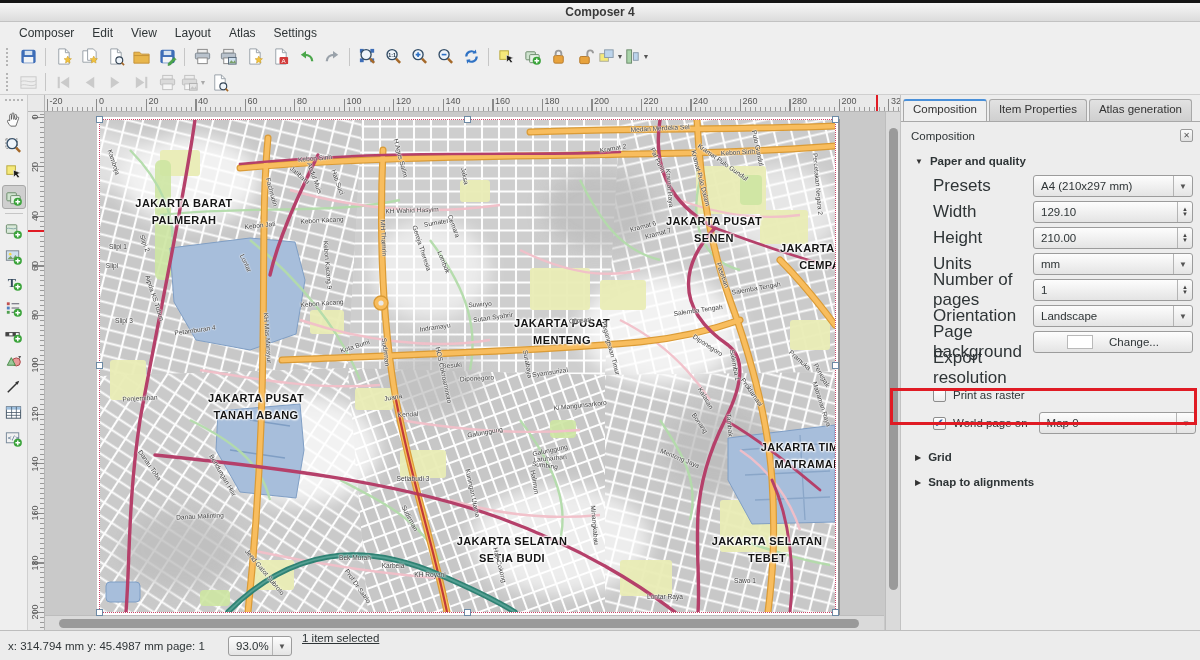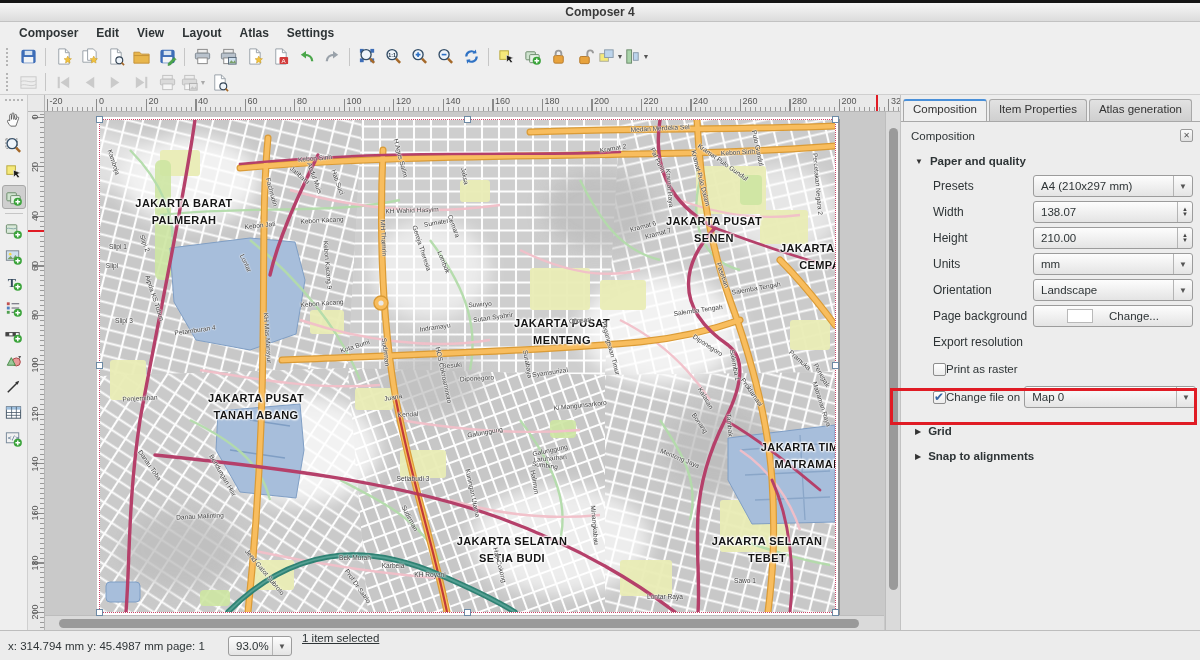--- a/index.html
+++ b/index.html
@@ -6,21 +6,21 @@
   html,body { width:1200px; height:660px; overflow:hidden; }
   body { font-family:"Liberation Sans","DejaVu Sans",sans-serif; font-size:12px; color:#2e3436; background:#efefef; }
   #win { position:absolute; inset:0; width:1200px; height:660px; background:#efefef; overflow:hidden; }
 
   
   #topstrip { position:absolute; left:0; top:0; width:100%; height:3px; background:#151515; }
   #titlebar { position:absolute; left:0; top:3px; width:100%; height:19px;
     background:linear-gradient(#f6f6f6,#dcdcdc); border-bottom:1px solid #c2c2c2;
     display:flex; align-items:center; justify-content:center; font-weight:bold; color:#3a3a3a; font-size:12px; }
   #menubar { position:absolute; left:0; top:22px; width:100%; height:21px; background:#efefef; display:flex; align-items:center; padding-left:10px; }
-  .menu-item { padding:2px 9px; color:#2e3436; border-radius:3px;font-weight:bold; }
+  .menu-item { padding:2px 9px; color:#2e3436; border-radius:3px; }
 
   
   #toolbar1 { position:absolute; left:0; top:43px; width:100%; height:27px; background:#efefef; display:flex; align-items:center; }
   #toolbar2 { position:absolute; left:0; top:70px; width:100%; height:25px; background:#efefef; border-bottom:1px solid #cfcfcf; display:flex; align-items:center; }
   .tb-btn { width:26px; height:24px; display:inline-flex; align-items:center; justify-content:center; border-radius:3px; position:relative; flex:0 0 auto; }
   .tb-btn.disabled { filter:grayscale(1); opacity:.45; }
   .tb-btn svg { display:block; }
   .tb-sep { width:1px; height:18px; background:#c6c6c6; margin:0 4px; flex:0 0 auto; }
   .tb-grip { width:5px; height:18px; margin:0 4px 0 6px; border-left:2px dotted #b5b5b5; flex:0 0 auto; }
   .dd-arr { font-size:7px; color:#555; margin-left:1px; }
@@ -69,28 +69,28 @@
   .tab { padding:3px 9px 4px; font-size:11.5px; border:1px solid #a8a8a8; border-bottom:none; border-radius:3px 3px 0 0;
     background:linear-gradient(#e2e2e2,#cfcfcf); color:#333; }
   .tab.active { background:#efefef; border-top:2px solid #4a90d9; padding-top:2px; font-weight:normal; }
   #panel-body { position:absolute; left:0; top:26px; width:300px; height:509px; border-top:1px solid #a8a8a8; background:#ededed; }
   #panel-header { display:flex; align-items:center; padding:7px 8px 6px 10px; font-size:11.5px; color:#2e3436; }
   #panel-close { margin-left:auto; width:13px; height:13px; border:1px solid #9a9a9a; border-radius:2px; background:linear-gradient(#fcfcfc,#e0e0e0);
     font-size:8px; line-height:11px; text-align:center; color:#555; }
   .section-hdr { display:flex; align-items:center; gap:7px; padding:7px 10px 6px 14px; font-size:11.5px; font-weight:bold; color:#2e3436; }
   .tri { font-size:8px; color:#333; }
   .prow { display:flex; align-items:center; height:26px; padding:0 8px 0 32px; }
-  .prow > label { flex:0 0 100px; font-size:12px; color:#2e3436; }
+  .prow > label { flex:0 0 100px; font-size:17px; color:#2e3436; }
   .widget { flex:1; height:22px; border:1px solid #9c9c9c; border-radius:3px; background:linear-gradient(#fdfdfd,#e4e4e4);
     display:flex; align-items:center; padding-left:7px; font-size:11.5px; color:#2e3436; overflow:hidden; }
   .widget .arr { margin-left:auto; align-self:stretch; display:flex; align-items:center; padding:0 5px; border-left:1px solid #b4b4b4; color:#555; font-size:8px; }
   .widget .spinarr { margin-left:auto; align-self:stretch; display:flex; flex-direction:column; justify-content:center; padding:0 4px; border-left:1px solid #b4b4b4; color:#444; font-size:6px; line-height:5px; }
   .btn-widget { justify-content:center; gap:16px; padding-left:0; }
   .swatch { width:26px; height:14px; background:#fff; border:1px solid #b9b9b9; }
-  .chk-row { display:flex; align-items:center; height:22px; padding-left:32px; font-size:11.5px; }
+  .chk-row { display:flex; align-items:center; gap:7px; height:22px; padding-left:32px; font-size:11.5px; }
   .chk { width:13px; height:13px; border:1px solid #8d8d8d; border-radius:2px; background:linear-gradient(#fff,#ececec); position:relative; }
   .chk.checked::after { content:"✔"; position:absolute; left:0px; top:-2px; font-size:12px; color:#3465a4; }
   #annotation-box { position:absolute; left:890px; top:388px; width:307px; height:37px; border:3px solid #e01b24; z-index:50; pointer-events:none; }
 
   
   #statusbar { position:absolute; left:0; top:630px; width:100%; height:30px; background:#ececec; border-top:1px solid #bdbdbd; display:flex; align-items:center; padding-left:8px; font-size:11.5px; color:#2e3436; }
   #status-zoom { position:absolute; left:228px; top:5px; width:64px; height:20px; }
   #status-sel { position:absolute; left:302px; top:1px;text-decoration:underline; }
 </style>
 </head>
@@ -849,21 +849,21 @@
       <div class="prow">
         <label>Presets</label>
         <div class="widget">
           <span>A4 (210x297 mm)</span>
           <span class="arr">▼</span>
         </div>
       </div>
       <div class="prow">
         <label>Width</label>
         <div class="widget">
-          <span>138.07</span>
+          <span>129.10</span>
           <span class="spinarr">
               <span>▲</span>
               <span>▼</span>
             </span>
         </div>
       </div>
       <div class="prow">
         <label>Height</label>
         <div class="widget">
           <span>210.00</span>
@@ -874,20 +874,30 @@
         </div>
       </div>
       <div class="prow">
         <label>Units</label>
         <div class="widget">
           <span>mm</span>
           <span class="arr">▼</span>
         </div>
       </div>
       <div class="prow">
+        <label>Number of pages</label>
+        <div class="widget">
+          <span>1</span>
+          <span class="spinarr">
+              <span>▲</span>
+              <span>▼</span>
+            </span>
+        </div>
+      </div>
+      <div class="prow">
         <label>Orientation</label>
         <div class="widget">
           <span>Landscape</span>
           <span class="arr">▼</span>
         </div>
       </div>
       <div class="prow">
         <label>Page background</label>
         <div class="widget btn-widget">
           <span class="swatch"></span>
@@ -897,21 +907,21 @@
       <div class="prow">
         <label>Export resolution</label>
       </div>
 
       <div class="chk-row" style="margin-top:3px">
         <span class="chk"></span>
         <span>Print as raster</span>
       </div>
       <div class="chk-row" style="margin-top:6px">
         <span class="chk checked"></span>
-        <span>Change file on</span>
+        <span>World page on</span>
         <div class="widget" style="flex:1;margin-left:4px;margin-right:5px">
           <span>Map 0</span>
           <span class="arr">▼</span>
         </div>
       </div>
 
       <div class="section-hdr" style="margin-top:10px">
         <span class="tri">▶</span>
         <span>Grid</span>
       </div>

